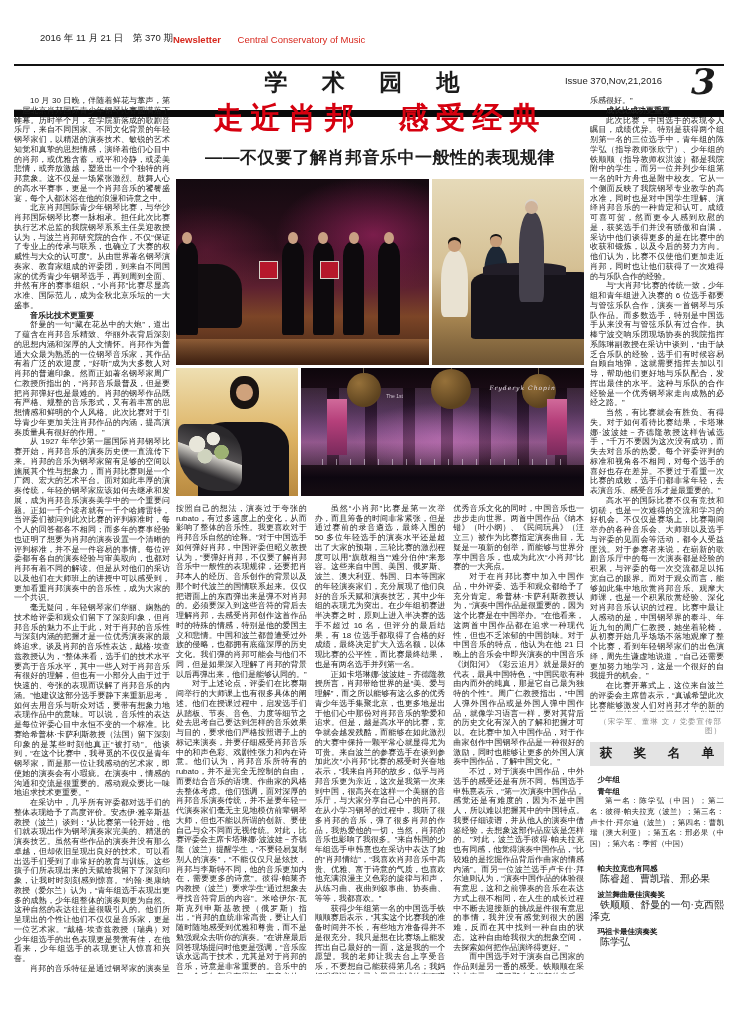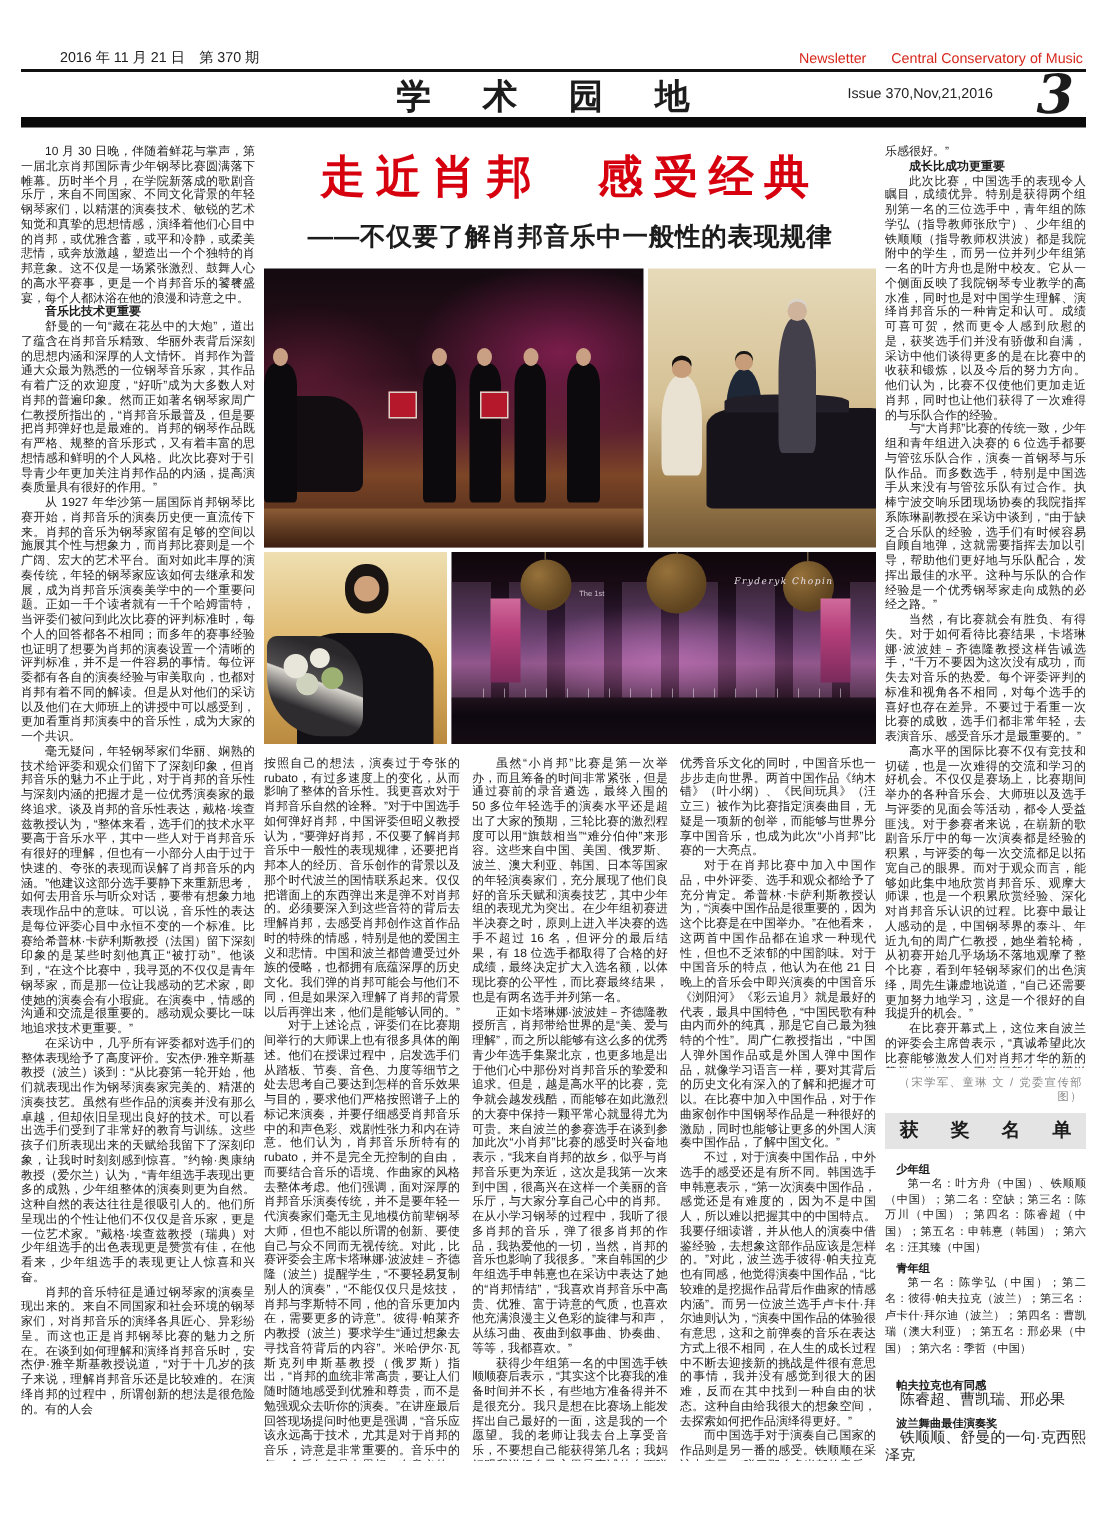--- a/index.html
+++ b/index.html
@@ -1,25 +1,25 @@
 <!DOCTYPE html>
 <html><head>
 <meta charset="utf-8">
 <style>
   html,body { margin:0; padding:0; background:#9a9a9a; }
   .page { position:relative; width:738px; height:1024px; margin:0 auto; background:#ffffff;
           font-family:"Liberation Sans","DejaVu Sans",sans-serif; color:#1c1c1c; overflow:hidden; }
 
   
   .masthead { position:absolute; top:32px; left:14px; width:710px; }
-  .mh-row1 { display:flex; justify-content:space-between; align-items:flex-end; font-size:9.5px; padding:0 2px 1px 26px; }
-  .mh-newsletter { color:#d7281e; font-weight:normal; margin-right:14px; }
+  .mh-row1 { display:flex; align-items:flex-end; font-size:9.5px; padding:0 2px 19px 26px; }
+  .mh-newsletter { color:#d7281e; font-weight:bold; margin-right:14px; }
   .mh-org { color:#d7281e; }
   .mh-rule-thin { border-top:2px solid #111; }
-  .mh-row2 { position:relative; height:30px; }
+  .mh-row2 { position:relative; height:44px; }
   .mh-section { position:absolute; left:50%; transform:translateX(-50%); top:1px;
                 font-weight:bold; font-size:23px; letter-spacing:14px; white-space:nowrap; }
   .mh-issue { position:absolute; right:62px; top:9px; font-size:9.5px; color:#222;padding-left:35px; }
   .mh-page { position:absolute; right:8px; top:-6px; font-size:36px; font-style:italic;
              font-family:"DejaVu Serif",serif; font-weight:bold; }
   .mh-rule-thick { border-top:7px solid #0a0a0a; }
 
   
   .content { position:absolute; top:96px; left:14px; width:710px; height:878px; display:flex; gap:6px; }
   .scol { font-size:8px; line-height:1.22; text-align:justify; overflow:hidden; }
@@ -148,20 +148,21 @@
       <span class="mh-issue">Issue 370,Nov,21,2016</span>
       <span class="mh-page">3</span>
     </div>
     <div class="mh-rule-thick"></div>
   </header>
 
   <main class="content">
 
     <div class="scol col1">
       <p class="p">10 月 30 日晚，伴随着鲜花与掌声，第一届北京肖邦国际青少年钢琴比赛圆满落下帷幕。历时半个月，在学院新落成的歌剧音乐厅，来自不同国家、不同文化背景的年轻钢琴家们，以精湛的演奏技术、敏锐的艺术知觉和真挚的思想情感，演绎着他们心目中的肖邦，或优雅含蓄，或平和冷静，或柔美悲情，或奔放激越，塑造出一个个独特的肖邦意象。这不仅是一场紧张激烈、鼓舞人心的高水平赛事，更是一个肖邦音乐的饕餮盛宴，每个人都沐浴在他的浪漫和诗意之中。</p>
+      <p class="p">北京肖邦国际青少年钢琴比赛，与华沙肖邦国际钢琴比赛一脉相承。担任此次比赛执行艺术总监的我院钢琴系系主任吴迎教授认为，与波兰肖邦研究院的合作，不仅“保证了专业上的传承与联系，也确立了大赛的权威性与大众的认可度”。从由世界著名钢琴演奏家、教育家组成的评委团，到来自不同国家的优秀青少年钢琴选手，再到周到全面、井然有序的赛事组织，“小肖邦”比赛尽显高水准、国际范儿，成为金秋北京乐坛的一大盛事。</p>
       <p class="subhead">音乐比技术更重要</p>
       <p class="p">舒曼的一句“藏在花丛中的大炮”，道出了蕴含在肖邦音乐精致、华丽外表背后深刻的思想内涵和深厚的人文情怀。肖邦作为普通大众最为熟悉的一位钢琴音乐家，其作品有着广泛的欢迎度，“好听”成为大多数人对肖邦的普遍印象。然而正如著名钢琴家周广仁教授所指出的，“肖邦音乐最普及，但是要把肖邦弹好也是最难的。肖邦的钢琴作品既有严格、规整的音乐形式，又有着丰富的思想情感和鲜明的个人风格。此次比赛对于引导青少年更加关注肖邦作品的内涵，提高演奏质量具有很好的作用。”</p>
       <p class="p">从 1927 年华沙第一届国际肖邦钢琴比赛开始，肖邦音乐的演奏历史便一直流传下来。肖邦的音乐为钢琴家留有足够的空间以施展其个性与想象力，而肖邦比赛则是一个广阔、宏大的艺术平台。面对如此丰厚的演奏传统，年轻的钢琴家应该如何去继承和发展，成为肖邦音乐演奏美学中的一个重要问题。正如一千个读者就有一千个哈姆雷特，当评委们被问到此次比赛的评判标准时，每个人的回答都各不相同；而多年的赛事经验也证明了想要为肖邦的演奏设置一个清晰的评判标准，并不是一件容易的事情。每位评委都有各自的演奏经验与审美取向，也都对肖邦有着不同的解读。但是从对他们的采访以及他们在大师班上的讲授中可以感受到，更加看重肖邦演奏中的音乐性，成为大家的一个共识。</p>
       <p class="p">毫无疑问，年轻钢琴家们华丽、娴熟的技术给评委和观众们留下了深刻印象，但肖邦音乐的魅力不止于此，对于肖邦的音乐性与深刻内涵的把握才是一位优秀演奏家的最终追求。谈及肖邦的音乐性表达，戴格·埃查兹教授认为，“整体来看，选手们的技术水平要高于音乐水平，其中一些人对于肖邦音乐有很好的理解，但也有一小部分人由于过于快速的、夸张的表现而误解了肖邦音乐的内涵。”他建议这部分选手要静下来重新思考，如何去用音乐与听众对话，要带有想象力地表现作品中的意味。可以说，音乐性的表达是每位评委心目中永恒不变的一个标准。比赛给希普林·卡萨利斯教授（法国）留下深刻印象的是某些时刻他真正“被打动”。他谈到，“在这个比赛中，我寻觅的不仅仅是青年钢琴家，而是那一位让我感动的艺术家，即使她的演奏会有小瑕疵。在演奏中，情感的沟通和交流是很重要的。感动观众要比一味地追求技术更重要。”</p>
       <p class="p">在采访中，几乎所有评委都对选手们的整体表现给予了高度评价。安杰伊·雅辛斯基教授（波兰）谈到：“从比赛第一轮开始，他们就表现出作为钢琴演奏家完美的、精湛的演奏技艺。虽然有些作品的演奏并没有那么卓越，但却依旧呈现出良好的技术。可以看出选手们受到了非常好的教育与训练。这些孩子们所表现出来的天赋给我留下了深刻印象，让我时时刻刻感到惊喜。”约翰·奥康纳教授（爱尔兰）认为，“青年组选手表现出更多的成熟，少年组整体的演奏则更为自然。这种自然的表达往往是很吸引人的。他们所呈现出的个性让他们不仅仅是音乐家，更是一位艺术家。”戴格·埃查兹教授（瑞典）对少年组选手的出色表现更是赞赏有佳，在他看来，少年组选手的表现更让人惊喜和兴奋。</p>
       <p class="p">肖邦的音乐特征是通过钢琴家的演奏呈现出来的。来自不同国家和社会环境的钢琴家们，对肖邦音乐的演绎各具匠心、异彩纷呈。而这也正是肖邦钢琴比赛的魅力之所在。在谈到如何理解和演绎肖邦音乐时，安杰伊·雅辛斯基教授说道，“对于十几岁的孩子来说，理解肖邦音乐还是比较难的。在演绎肖邦的过程中，所谓创新的想法是很危险的。有的人会</p>
     </div>
 
     <div class="center">
       <div class="titleblock">
@@ -240,21 +241,20 @@
         <p class="p">当然，有比赛就会有胜负、有得失。对于如何看待比赛结果，卡塔琳娜·波波娃－齐德隆教授这样告诫选手，“千万不要因为这次没有成功，而失去对音乐的热爱。每个评委评判的标准和视角各不相同，对每个选手的喜好也存在差异。不要过于看重一次比赛的成败，选手们都非常年轻，去表演音乐、感受音乐才是最重要的。”</p>
         <p class="p">高水平的国际比赛不仅有竞技和切磋，也是一次难得的交流和学习的好机会。不仅仅是赛场上，比赛期间举办的各种音乐会、大师班以及选手与评委的见面会等活动，都令人受益匪浅。对于参赛者来说，在崭新的歌剧音乐厅中的每一次演奏都是经验的积累，与评委的每一次交流都足以拓宽自己的眼界。而对于观众而言，能够如此集中地欣赏肖邦音乐、观摩大师课，也是一个积累欣赏经验、深化对肖邦音乐认识的过程。比赛中最让人感动的是，中国钢琴界的泰斗、年近九旬的周广仁教授，她坐着轮椅，从初赛开始几乎场场不落地观摩了整个比赛，看到年轻钢琴家们的出色演绎，周先生谦虚地说道，“自己还需要更加努力地学习，这是一个很好的自我提升的机会。”</p>
         <p class="p">在比赛开幕式上，这位来自波兰的评委会主席曾表示，“真诚希望此次比赛能够激发人们对肖邦才华的新的赞赏，能够致力于发掘新的才华横溢的音乐天才，并对全球文化交流有所促进。”</p>
 
       </div>
       <p class="byline">（宋学军、童琳 文 / 党委宣传部 图）</p>
 
       <section class="awards">
         <div class="aw-title">获 奖 名 单</div>
         <p class="aw-group">少年组</p>
-        <p class="aw-res">第一名：叶方舟（中国）、铁顺顺（中国）；第二名：空缺；第三名：陈万川（中国）；第四名：陈睿超（中国）；第五名：申韩憙（韩国）；第六名：汪其臻（中国）</p>
         <p class="aw-group">青年组</p>
         <p class="aw-res">第一名：陈学弘（中国）；第二名：彼得·帕夫拉克（波兰）；第三名：卢卡什·拜尔迪（波兰）；第四名：曹凯瑞（澳大利亚）；第五名：邢必果（中国）；第六名：季哲（中国）</p>
         <div class="aw-specials">
           <p class="aw-name">帕夫拉克也有同感</p>
           <p class="aw-win">陈睿超、曹凯瑞、邢必果</p>
           <p class="aw-name">波兰舞曲最佳演奏奖</p>
           <p class="aw-win">铁顺顺、舒曼的一句·克西熙泽克</p>
           <p class="aw-name">玛祖卡最佳演奏奖</p>
           <p class="aw-win">陈学弘</p>
 

